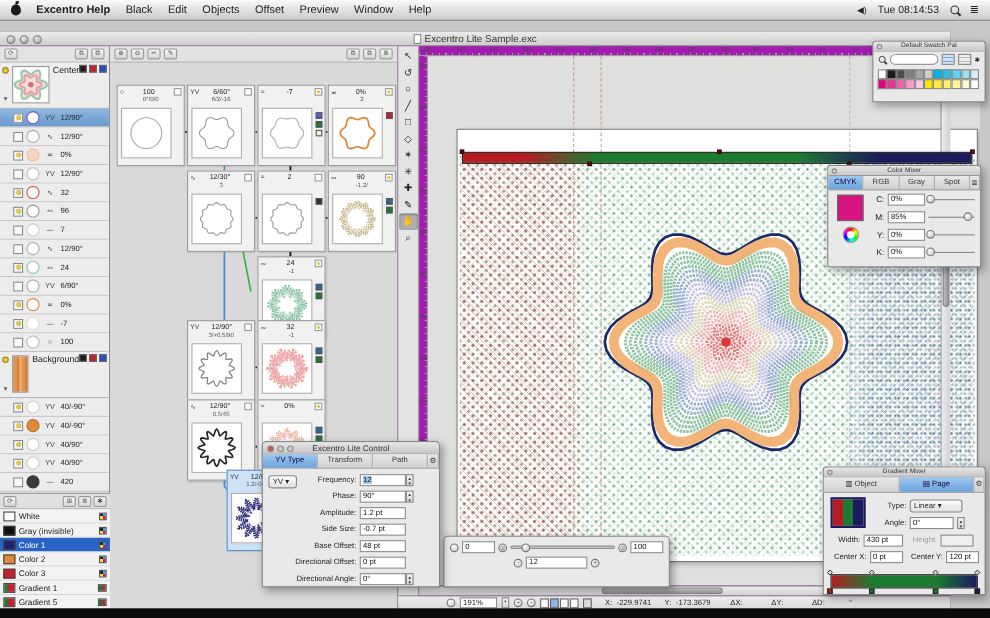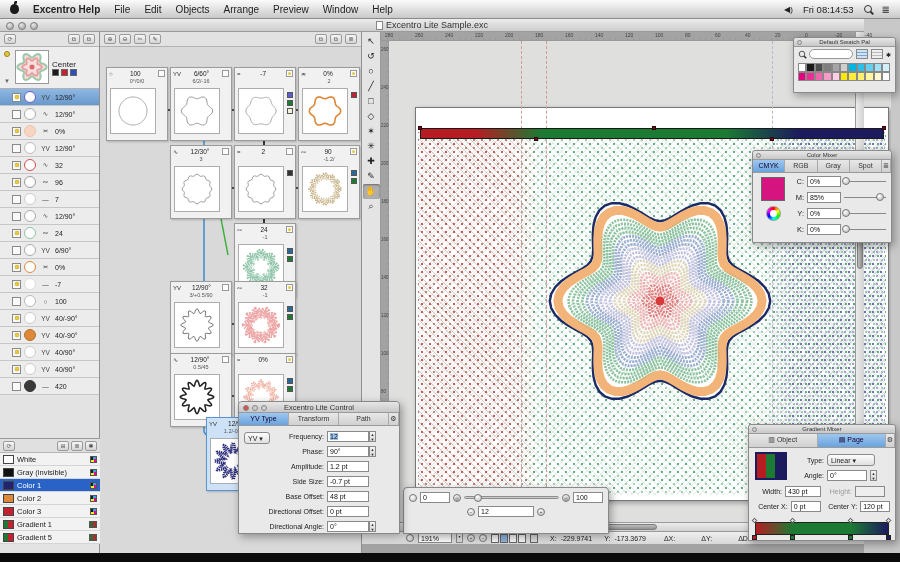--- a/index.html
+++ b/index.html
@@ -12,37 +12,37 @@
   .apple { width:9px; height:10px; background:#1a1a1a; border-radius:45% 45% 48% 48%/55% 55% 42% 42%; position:relative; }
   .apple::before { content:''; position:absolute; top:-3px; left:4px; width:3px; height:3px; background:#1a1a1a; border-radius:50% 0; }
   .menu-item { cursor:default; }
   .menu-item.bold { font-weight:bold; }
   .menubar-right { margin-left:auto; display:flex; align-items:center; gap:10px; font-size:9.5px; }
   .mag { width:8px; height:8px; border:1.4px solid #333; border-radius:50%; position:relative; display:inline-block; }
   .mag::after { content:''; position:absolute; width:4px; height:1.5px; background:#333; transform:rotate(45deg); right:-3px; bottom:-1px; }
   .nc-icon { font-size:10px; }
 
   
-  .doc-window { position:absolute; left:0; top:19px; width:864px; height:534px; background:#a3a3a3; }
+  .doc-window { position:absolute; left:0; top:29px; width:864px; height:534px; background:#a21caf; }
   .titlebar { position:absolute; left:0; top:0; width:100%; height:13px; background:linear-gradient(#ececec,#cdcdcd); border-bottom:1px solid #9b9b9b; }
   .tl { position:absolute; top:3px; width:8px; height:8px; border-radius:50%; background:radial-gradient(circle at 35% 30%,#e8e8e8,#9a9a9a); border:1px solid #7c7c7c; }
   .title-text { position:absolute; left:0; right:0; top:1px; text-align:center; font-size:9px; color:#333; }
   .doc-ico { display:inline-block; width:7px; height:9px; background:#fdfdfd; border:1px solid #888; vertical-align:-2px; margin-right:3px; }
 
   
   .sidebar { position:absolute; left:0; top:13px; width:100px; bottom:0; background:#e3e3e3; border-right:1px solid #909090; }
   .side-toolbar { height:15px; border-bottom:1px solid #b5b5b5; display:flex; align-items:center; padding:0 4px; gap:3px; }
   .tb-btn { width:12px; height:10px; border:1px solid #9a9a9a; background:linear-gradient(#f6f6f6,#d5d5d5); border-radius:2px; font-size:6px; line-height:9px; text-align:center; color:#555; }
   .tb-sp { flex:1; }
   .group-header { display:flex; background:#ededed; border-bottom:1px solid #b0b0b0; padding:2px; height:42px; }
   .bulbcol { width:10px; display:flex; flex-direction:column; justify-content:space-between; align-items:center; padding:2px 0; }
   .bulb { width:6px; height:6px; border-radius:50%; background:#e8c93a; border:1px solid #9a8420; }
   .disc { font-size:6px; color:#666; }
   .gthumb { width:34px; height:34px; border:1px solid #999; background:#fff; margin:1px 3px; }
-  .ginfo { flex:1; display:flex; flex-direction:column; justify-content:center; }
+  .ginfo { flex:1; display:flex; justify-content:space-between; }
   .gname { font-size:8px; color:#222; }
   .swtrio { display:flex; gap:2px; }
   .swtrio span { width:7px; height:7px; border:1px solid #666; }
   .layer-row { display:flex; align-items:center; height:17px; border-bottom:1px solid #c6c6c6; padding-left:12px; gap:3px; background:#ececec; }
   .layer-row.sel { background:linear-gradient(#8fb8e2,#6898cc); }
   .cb { width:9px; height:9px; border:1px solid #8a8a8a; background:#fafafa; flex:none; }
   .cb.on { position:relative; }
   .cb.on::after { content:''; position:absolute; left:1.5px; top:1.5px; width:4px; height:4px; border-radius:50%; background:#e8c93a; box-shadow:0 0 1px #7a6a10; }
   .lthumb { width:12px; height:12px; border-radius:50%; background:#fff; flex:none; }
   .lglyph { font-size:6.5px; color:#444; width:13px; text-align:center; flex:none; }
@@ -158,31 +158,31 @@
 </style>
 </head>
 <body>
 
 <div class="screen">
 
   <div class="menubar">
     <span class="apple"></span>
     <span id="menu-items" style="display:flex;gap:14px;">
         <span class="menu-item bold">Excentro Help</span>
-        <span class="menu-item">File</span>
+        <span class="menu-item">Black</span>
         <span class="menu-item">Edit</span>
         <span class="menu-item">Objects</span>
-        <span class="menu-item">Arrange</span>
+        <span class="menu-item">Offset</span>
         <span class="menu-item">Preview</span>
         <span class="menu-item">Window</span>
         <span class="menu-item">Help</span>
       </span>
     <span class="menubar-right">
       <span style="font-size:8px;">◀)</span>
-      <span>Fri 08:14:53</span>
+      <span>Tue 08:14:53</span>
       <span class="mag"></span>
       <span class="nc-icon">≣</span>
     </span>
   </div>
 
   <div class="doc-window">
     <div class="titlebar">
       <span class="tl" style="left:6px;"></span>
       <span class="tl" style="left:18px;"></span>
       <span class="tl" style="left:30px;"></span>
@@ -286,20 +286,35 @@
             <span class="cb on"></span>
             <span class="lthumb" style="border: 1.5px solid rgb(221, 221, 221);"></span>
             <span class="lglyph">—</span>
             <span class="llabel">-7</span>
           </div>
           <div class="layer-row">
             <span class="cb"></span>
             <span class="lthumb" style="border: 1.5px solid rgb(187, 187, 187);"></span>
             <span class="lglyph">○</span>
             <span class="llabel">100</span>
+          </div>
+          <div class="group-header">
+            <div class="bulbcol">
+              <div class="bulb"></div>
+              <div class="disc">▼</div>
+            </div>
+            <div class="gthumb" style="background: repeating-linear-gradient(90deg, rgb(226, 147, 74) 0px, rgb(226, 147, 74) 3px, rgb(216, 127, 51) 3px, rgb(216, 127, 51) 5px, rgb(234, 168, 106) 5px, rgb(234, 168, 106) 8px);"></div>
+            <div class="ginfo">
+              <span class="gname">Background</span>
+              <div class="swtrio">
+                <span style="background: rgb(26, 26, 26);"></span>
+                <span style="background: rgb(196, 32, 48);"></span>
+                <span style="background: rgb(42, 79, 192);"></span>
+              </div>
+            </div>
           </div>
           <div class="layer-row">
             <span class="cb on"></span>
             <span class="lthumb" style="border: 1.5px solid rgb(204, 204, 204);"></span>
             <span class="lglyph">YV</span>
             <span class="llabel">40/-90°</span>
           </div>
           <div class="layer-row">
             <span class="cb on"></span>
             <span class="lthumb" style="border: 1.5px solid rgb(181, 114, 42); background: rgb(224, 136, 58);"></span>

